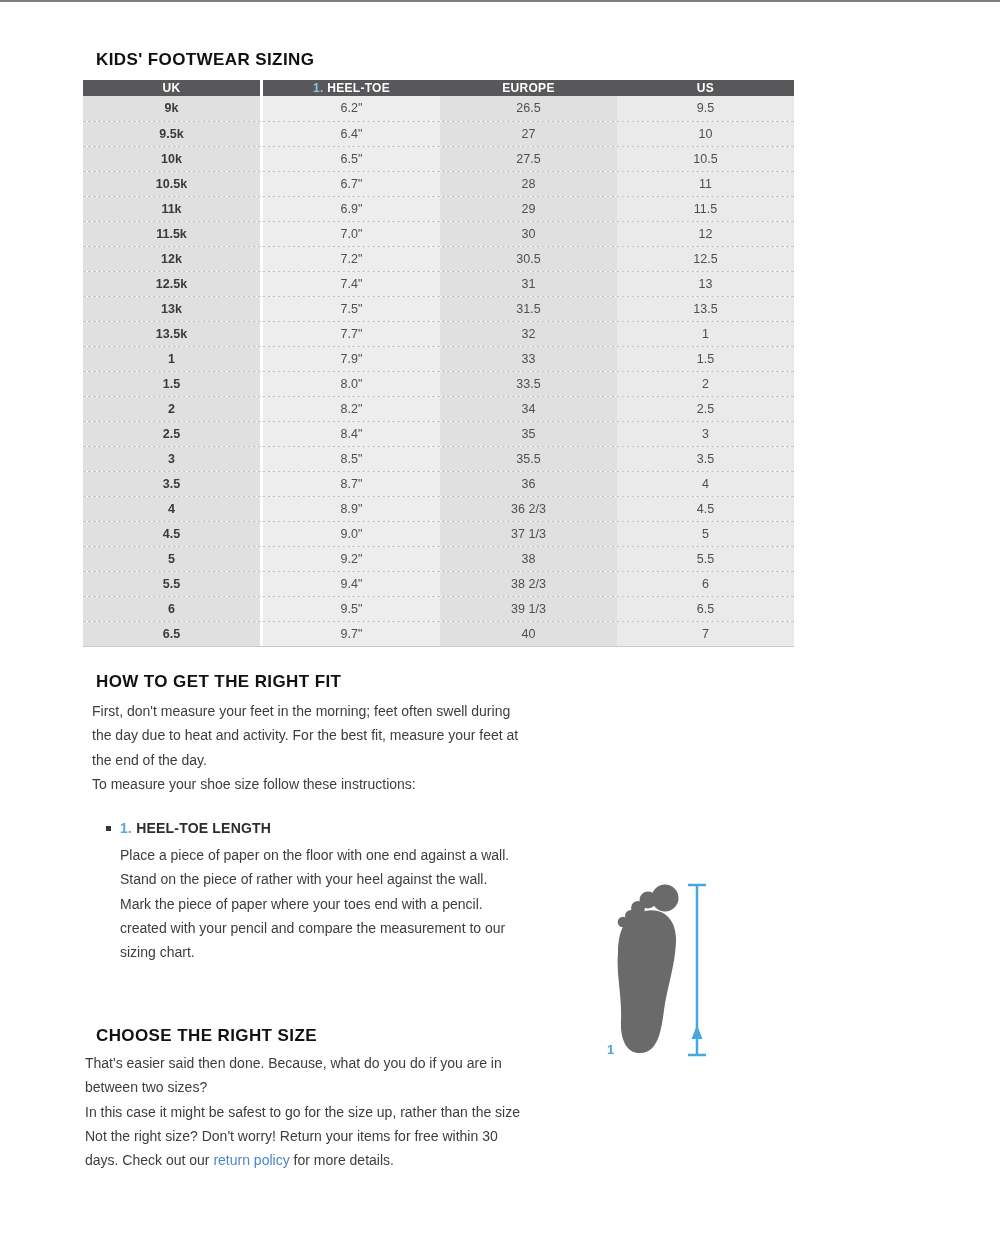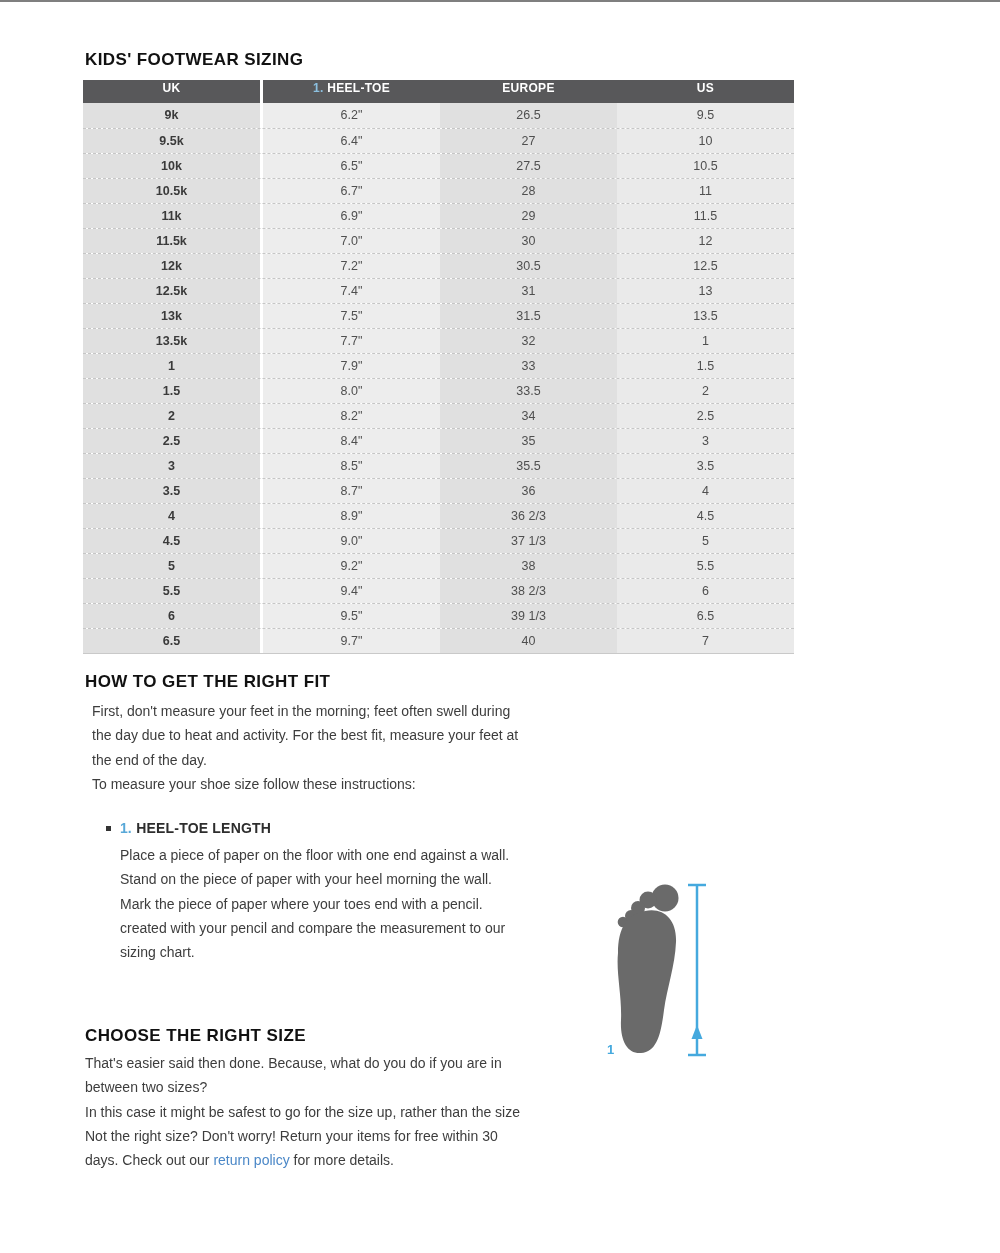--- a/index.html
+++ b/index.html
@@ -19,31 +19,32 @@
     width: 1000px; height: 2px;
     background: #7f7f7f;
   }
 
   .h-block {
     font-weight: bold;
     font-size: 17px;
     letter-spacing: 0.4px;
     color: #111111;
     white-space: nowrap;
+    margin-left: 11px;
   }
   .page-title { position: absolute; left: 85px; top: 50px; }
 
   
   .size-table {
     position: absolute;
     left: 83px; top: 80px;
     width: 711px;
     border-bottom: 1px solid #c9c9c9;
   }
-  .thead { display: flex; height: 23px; }
+  .thead { display: flex; height: 16px; }
   .hcell {
     flex: 1;
     background: #58585a;
     color: #ffffff;
     font-weight: bold;
     font-size: 12px;
     letter-spacing: 0.3px;
     text-align: center;
     line-height: 17px;
     white-space: nowrap;
@@ -259,21 +260,21 @@
     <div class="line">To measure your shoe size follow these instructions:</div>
   </div>
 
   <div class="bullet-sq"></div>
   <div class="step-head">
     <span class="step-num">1.</span>
     <span class="step-title">HEEL-TOE LENGTH</span>
   </div>
   <div class="step-lines">
     <div class="line">Place a piece of paper on the floor with one end against a wall.</div>
-    <div class="line">Stand on the piece of paper with your heel morning the wall.</div>
+    <div class="line">Stand on the piece of rather with your heel against the wall.</div>
     <div class="line">Mark the piece of paper where your toes end with a pencil.</div>
     <div class="line">created with your pencil and compare the measurement to our</div>
     <div class="line">sizing chart.</div>
   </div>
 
   <svg class="figure" width="130" height="195" viewBox="0 0 130 195">
     <g fill="#6a6a6a">
       <circle cx="80" cy="30" r="13.5"></circle>
       <circle cx="63" cy="32" r="8.5"></circle>
       <circle cx="53" cy="40" r="7"></circle>

